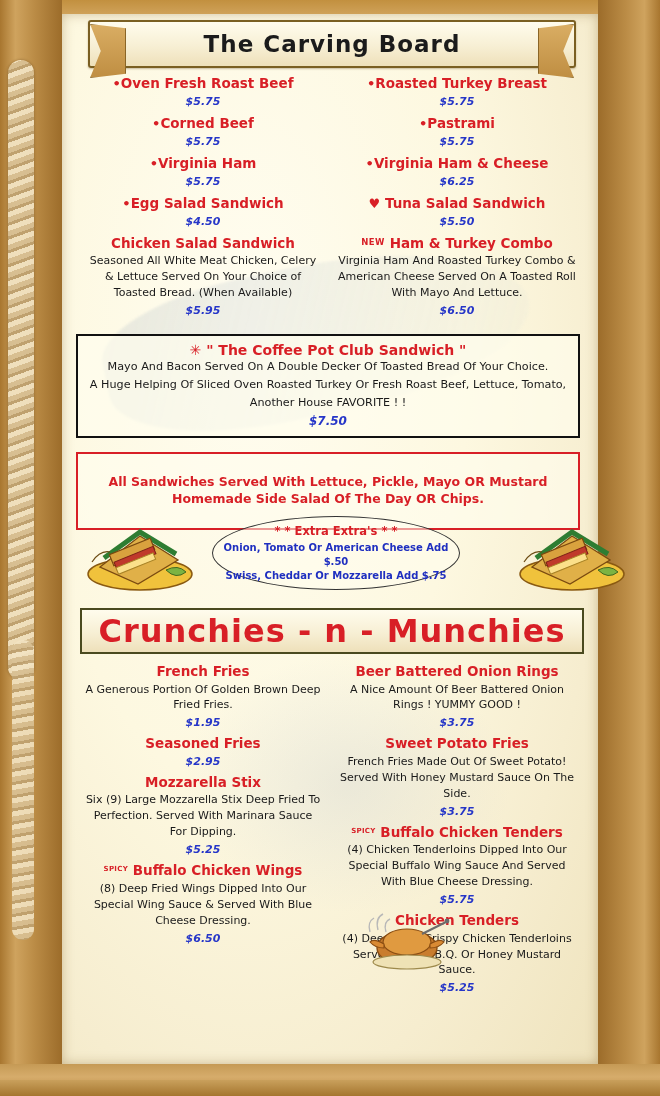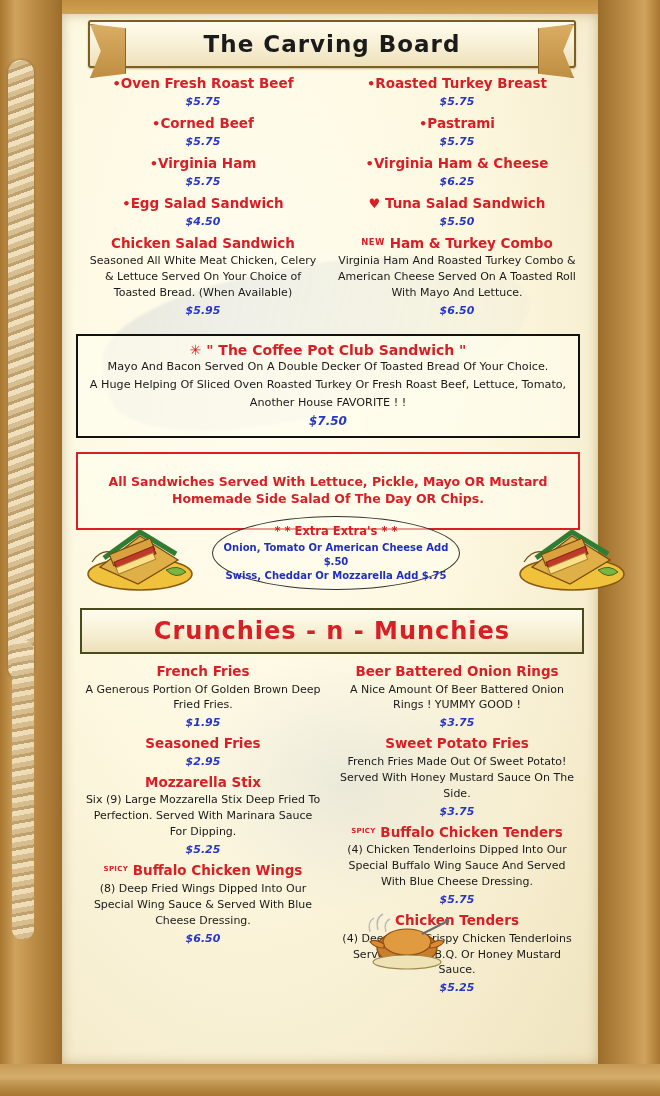--- a/index.html
+++ b/index.html
@@ -255,21 +255,21 @@
   .crunch-banner {
     position: absolute;
     left: 18px; top: 594px;
     width: 500px; height: 42px;
     background: linear-gradient(180deg,#fffced 0%, #f7efd4 55%, #eee0ba 100%);
     border: 2px solid #4a4a1f;
     display: flex; align-items: center; justify-content: center;
   }
   .crunch-title {
     font-weight: bold;
-    font-size: 24px;
+    font-size: 32px;
     color: #d81f26;
     letter-spacing: 1px;
   }
 
   .cols2 {
     position: absolute;
     left: 14px; top: 650px;
     width: 508px;
     display: flex;
   }

